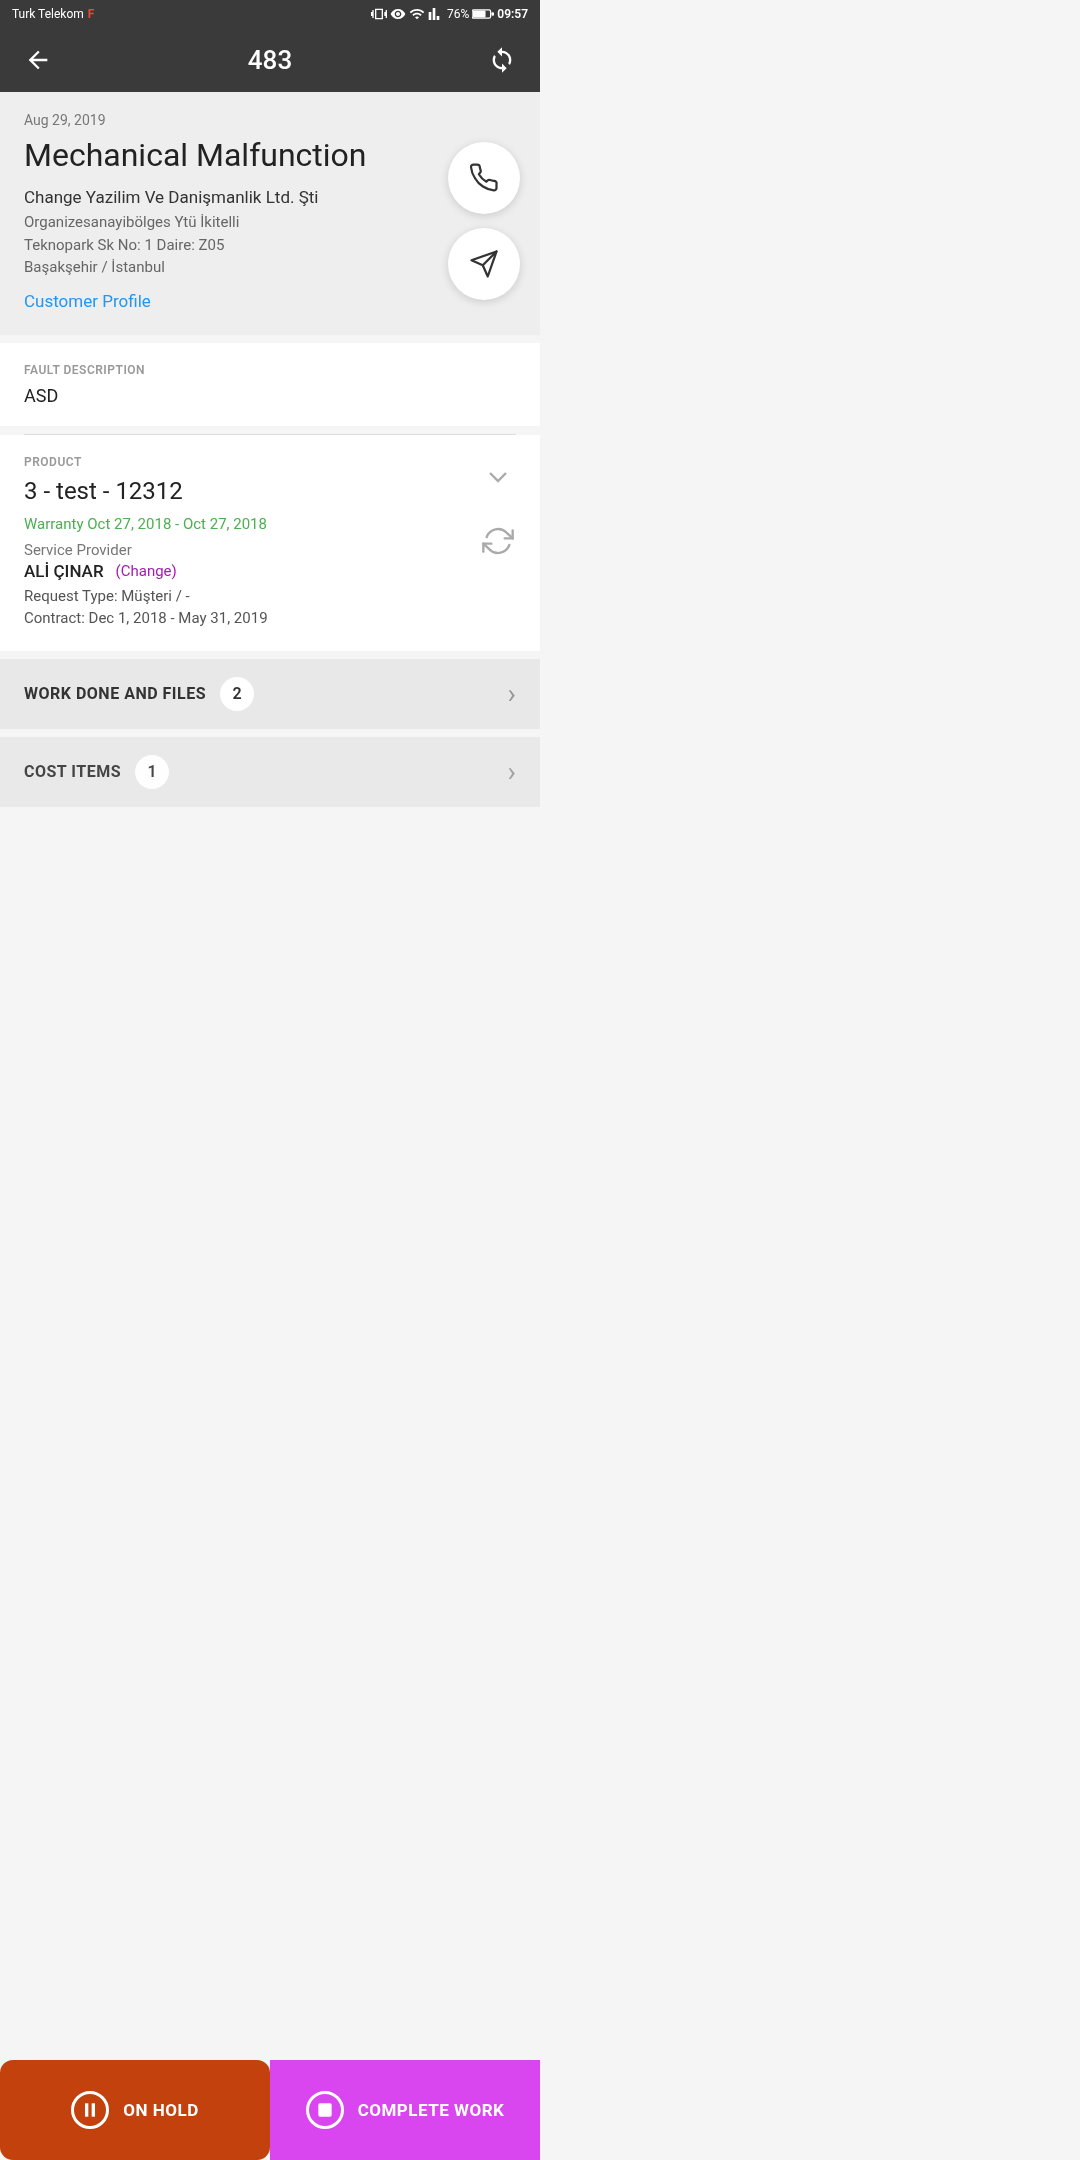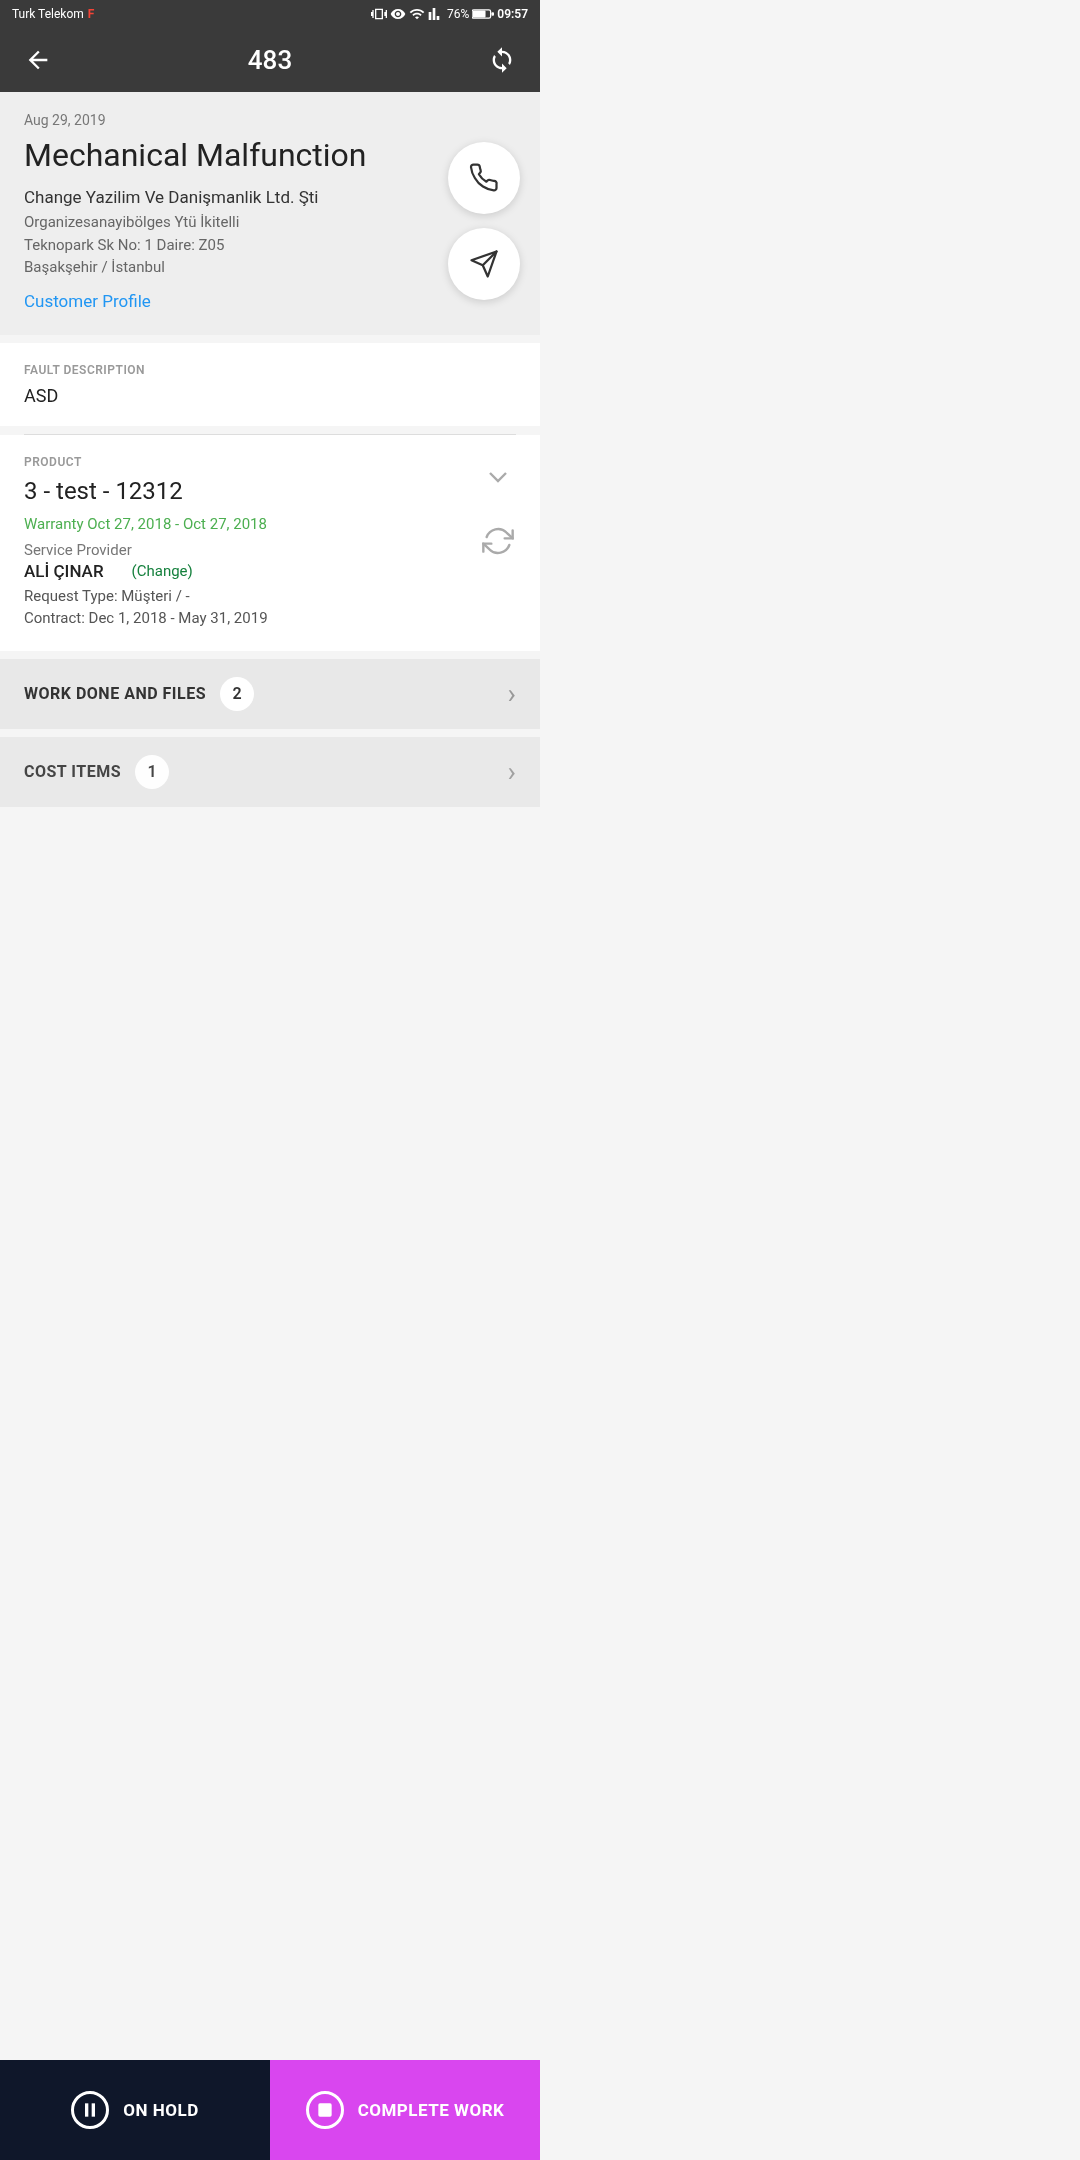--- a/index.html
+++ b/index.html
@@ -151,31 +151,31 @@
       margin-bottom: 8px;
     }
     .service-provider-label {
       font-size: 15px;
       color: #777;
       margin-bottom: 2px;
     }
     .service-provider-row {
       display: flex;
       align-items: center;
-      gap: 28px;
+      gap: 12px;
       margin-bottom: 6px;
     }
     .service-name {
       font-size: 17px;
       color: #222;
       font-weight: 500;
     }
     .change-link {
       font-size: 15px;
-      color: #15803d;
+      color: #a21caf;
       cursor: pointer;
     }
     .info-row {
       font-size: 15px;
       color: #555;
       margin-bottom: 4px;
     }
 
     
     .product-icons {
@@ -259,21 +259,22 @@
     }
     .bottom-btn {
       flex: 1;
       display: flex;
       align-items: center;
       justify-content: center;
       gap: 14px;
       cursor: pointer;
     }
     .btn-on-hold {
-      background: #0f172a;
+      background: #c2410c;
+      border-radius: 13px;
     }
     .btn-complete {
       background: #d946ef;
     }
     .btn-label {
       font-size: 17px;
       font-weight: 700;
       color: #fff;
       letter-spacing: 0.5px;
       text-transform: uppercase;

